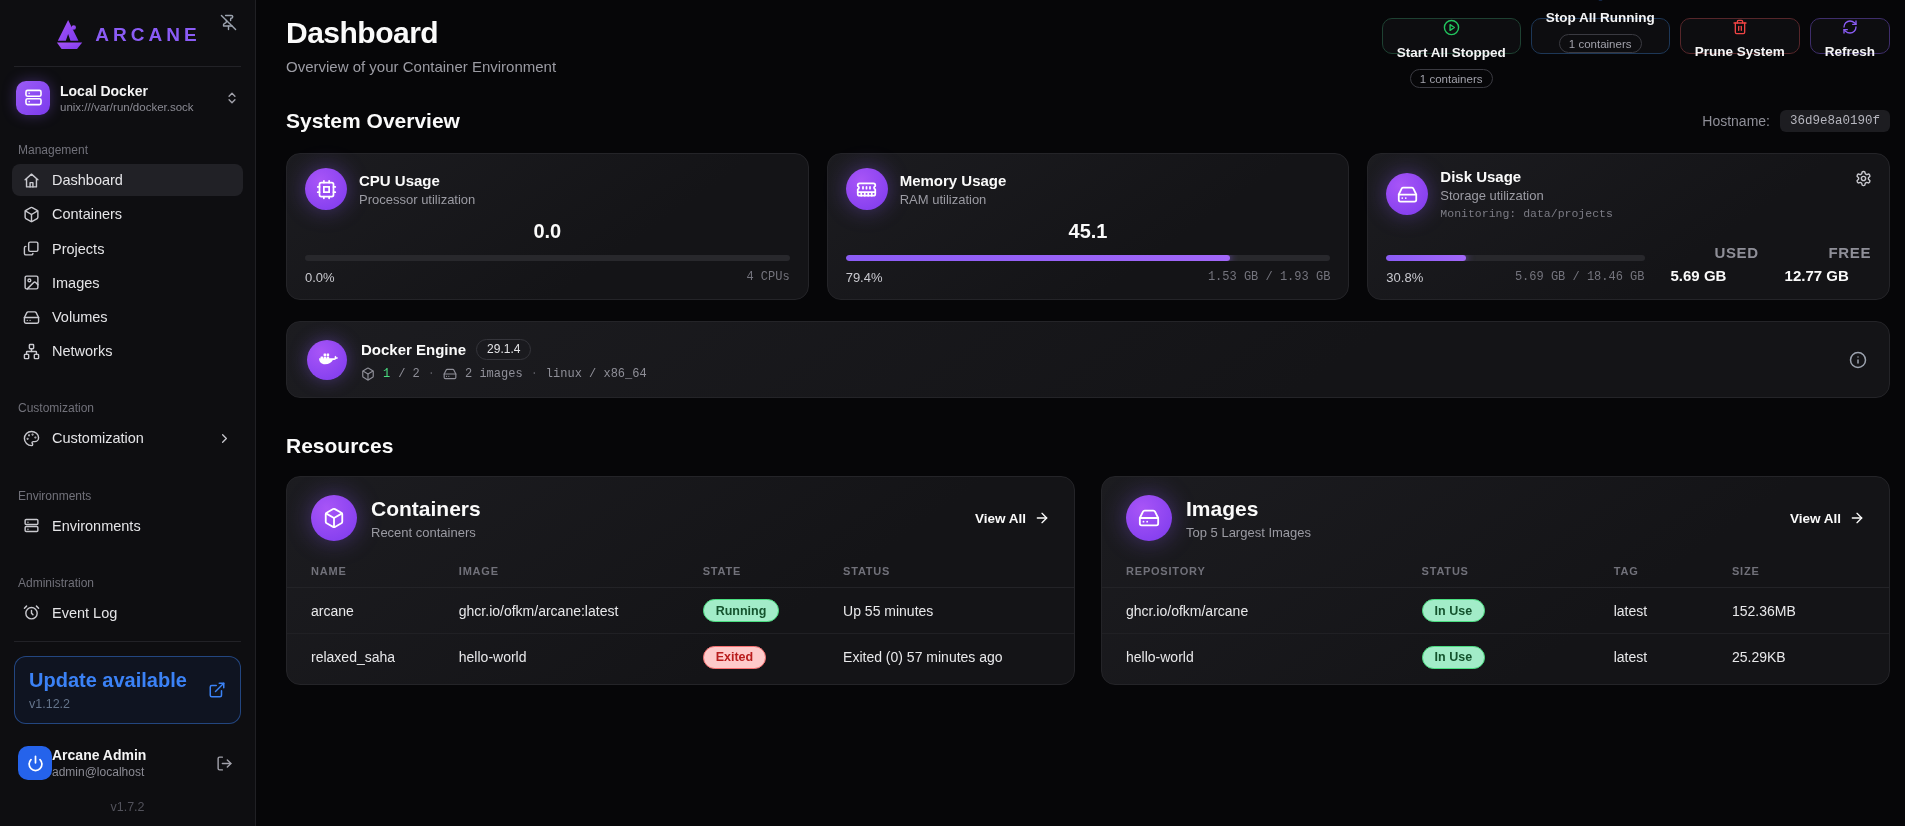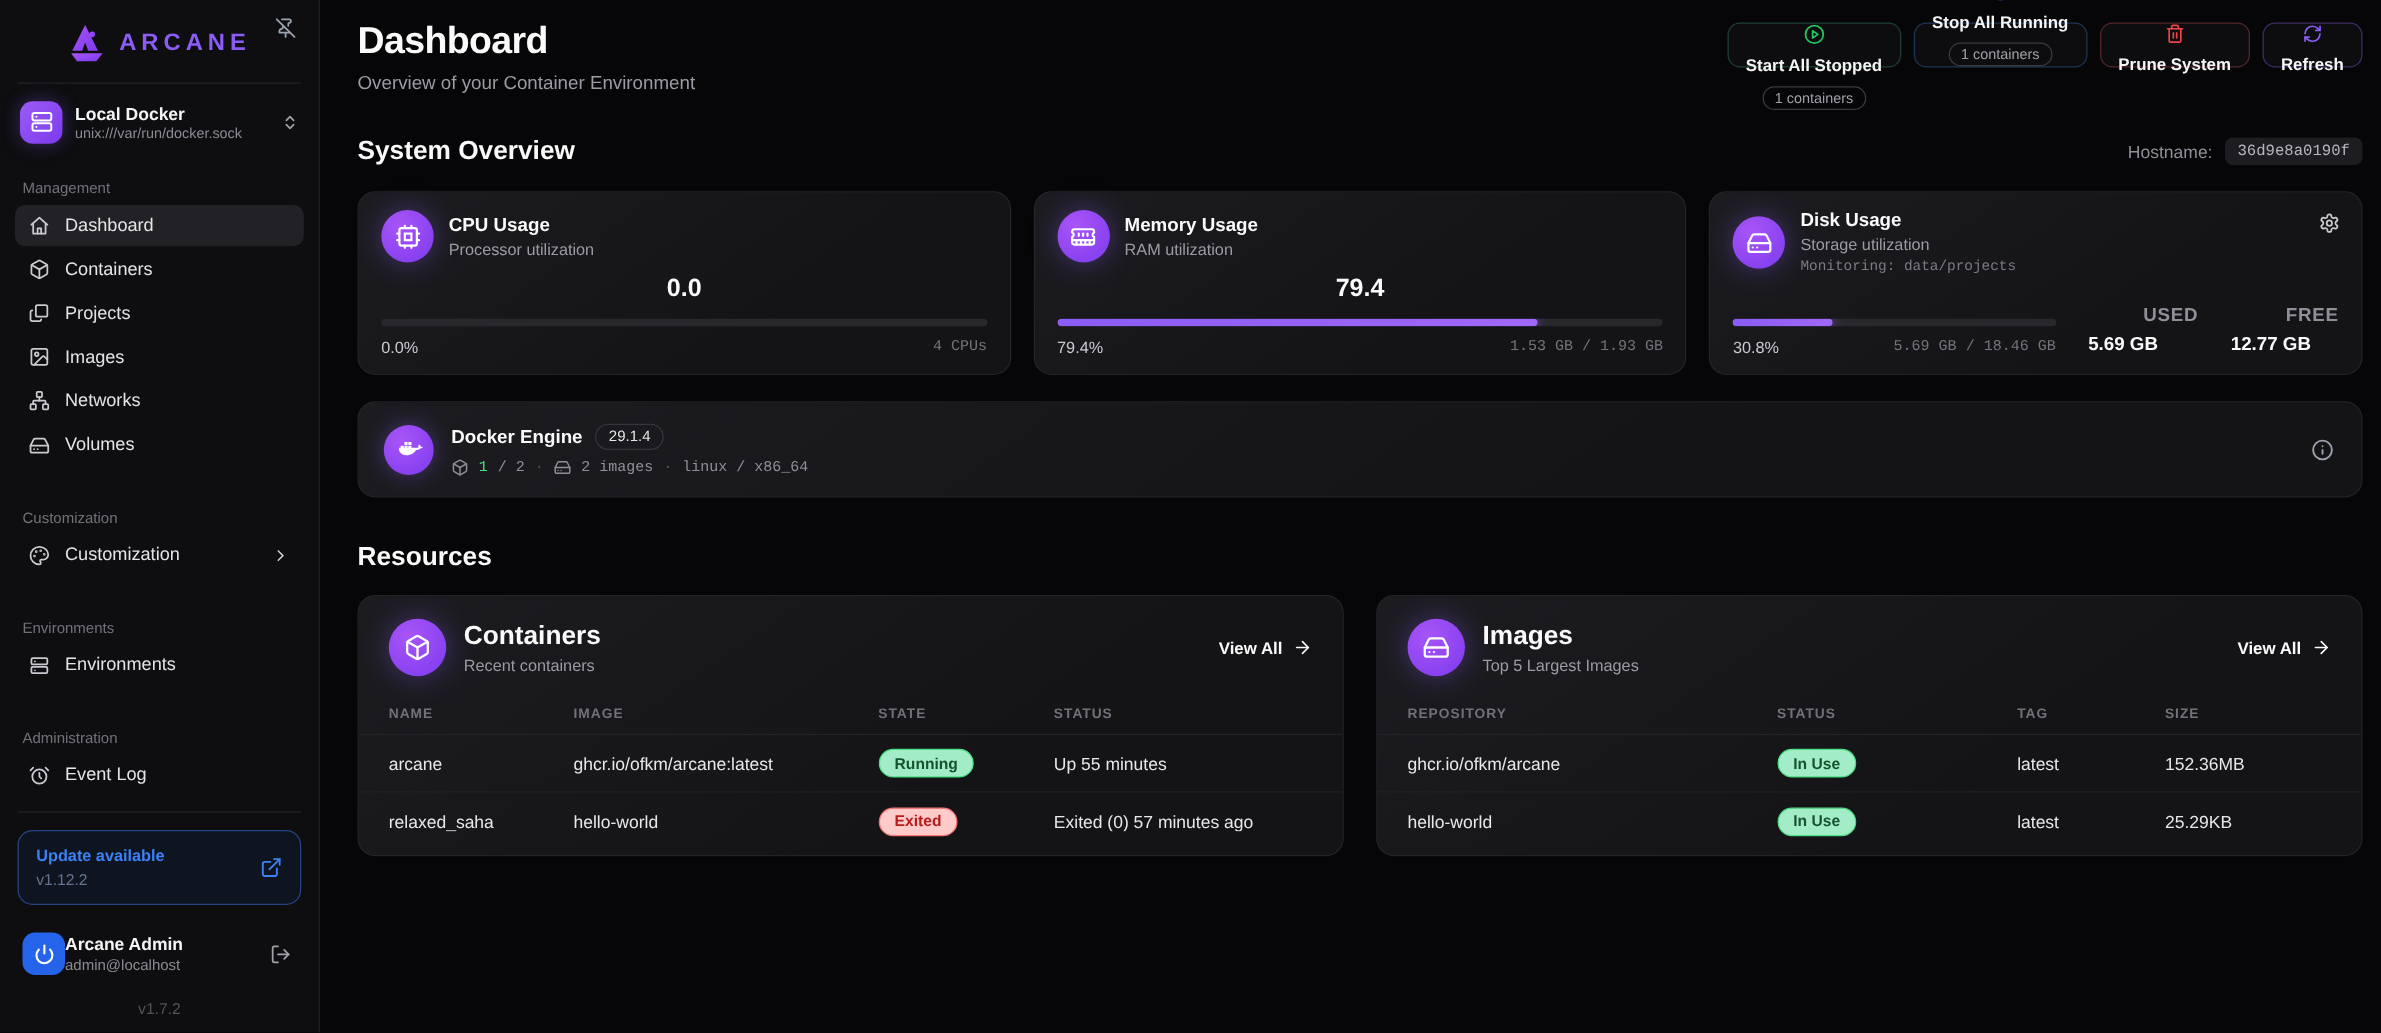--- a/index.html
+++ b/index.html
@@ -35,21 +35,21 @@
   .env-chevrons{margin-left:auto;color:#a1a1aa;}
   .section-label{font-size:12px;color:#71717a;padding:0 6px;margin:14px 0 7px;}
   .section-label.gap{margin-top:32px;}
   .nav-item{display:flex;align-items:center;gap:12px;height:34px;padding:0 11px;border-radius:8px;font-size:14.5px;color:#e4e4e7;cursor:pointer;margin-bottom:2px;}
   .nav-item svg{color:#c9c9cf;}
   .nav-item.active{background:#212126;}
   .nav-chev{margin-left:auto;color:#a1a1aa;}
   .side-bottom{margin-top:auto;}
   .side-bottom .side-divider{margin:10px 2px 0;}
   .update-card{margin:14px 2px 0;border:1px solid rgba(59,130,246,.45);background:rgba(37,99,235,.08);border-radius:12px;padding:12px 14px;display:flex;align-items:center;justify-content:space-between;cursor:pointer;}
-  .update-title{color:#3b82f6;font-weight:700;font-size:13px;}
+  .update-title{color:#3b82f6;font-weight:700;font-size:20px;}
   .update-version{color:#64748b;font-size:12.5px;margin-top:5px;}
   .update-link{color:#3b82f6;}
   .user-row{display:flex;align-items:center;padding:6px 6px;margin-top:16px;}
   .user-avatar{width:34px;height:34px;border-radius:10px;background:#2563eb;display:grid;place-items:center;color:#fff;}
   .user-name{font-size:14px;font-weight:700;color:#f4f4f5;}
   .user-email{font-size:12px;color:#8b8b94;margin-top:2px;}
   .logout-btn{margin-left:auto;background:none;border:none;color:#a1a1aa;cursor:pointer;padding:4px;}
   .app-version{text-align:center;color:#52525b;font-size:12.5px;margin:14px 0 2px;}
 
   
@@ -210,39 +210,39 @@
           <rect width="18" height="18" x="3" y="3" rx="2"></rect>
           <circle cx="9" cy="9" r="2"></circle>
           <path d="m21 15-3.086-3.086a2 2 0 0 0-2.828 0L6 21"></path>
         </svg>
       </span>
     <span>Images</span>
   </div>
   <div class="nav-item">
     <span>
         <svg width="17" height="17" viewBox="0 0 24 24" fill="none" stroke="currentColor" stroke-width="2" stroke-linecap="round" stroke-linejoin="round">
+          <line x1="22" x2="2" y1="12" y2="12"></line>
+          <path d="M5.45 5.11 2 12v6a2 2 0 0 0 2 2h16a2 2 0 0 0 2-2v-6l-3.45-6.89A2 2 0 0 0 16.76 4H7.24a2 2 0 0 0-1.79 1.11z"></path>
+          <line x1="6" x2="6.01" y1="16" y2="16"></line>
+          <line x1="10" x2="10.01" y1="16" y2="16"></line>
+        </svg>
+      </span>
+    <span>Volumes</span>
+  </div>
+  <div class="nav-item">
+    <span>
+        <svg width="17" height="17" viewBox="0 0 24 24" fill="none" stroke="currentColor" stroke-width="2" stroke-linecap="round" stroke-linejoin="round">
           <rect x="16" y="16" width="6" height="6" rx="1"></rect>
           <rect x="2" y="16" width="6" height="6" rx="1"></rect>
           <rect x="9" y="2" width="6" height="6" rx="1"></rect>
           <path d="M5 16v-3a1 1 0 0 1 1-1h12a1 1 0 0 1 1 1v3"></path>
           <path d="M12 12V8"></path>
         </svg>
       </span>
     <span>Networks</span>
-  </div>
-  <div class="nav-item">
-    <span>
-        <svg width="17" height="17" viewBox="0 0 24 24" fill="none" stroke="currentColor" stroke-width="2" stroke-linecap="round" stroke-linejoin="round">
-          <line x1="22" x2="2" y1="12" y2="12"></line>
-          <path d="M5.45 5.11 2 12v6a2 2 0 0 0 2 2h16a2 2 0 0 0 2-2v-6l-3.45-6.89A2 2 0 0 0 16.76 4H7.24a2 2 0 0 0-1.79 1.11z"></path>
-          <line x1="6" x2="6.01" y1="16" y2="16"></line>
-          <line x1="10" x2="10.01" y1="16" y2="16"></line>
-        </svg>
-      </span>
-    <span>Volumes</span>
   </div>
 
   <div class="section-label gap">Customization</div>
   <div class="nav-item">
     <span>
         <svg width="17" height="17" viewBox="0 0 24 24" fill="none" stroke="currentColor" stroke-width="2" stroke-linecap="round" stroke-linejoin="round">
           <circle cx="13.5" cy="6.5" r=".5" fill="currentColor"></circle>
           <circle cx="17.5" cy="10.5" r=".5" fill="currentColor"></circle>
           <circle cx="8.5" cy="7.5" r=".5" fill="currentColor"></circle>
           <circle cx="6.5" cy="12.5" r=".5" fill="currentColor"></circle>
@@ -429,21 +429,21 @@
               <path d="M12 11V9"></path>
               <path d="M2 15h20"></path>
               <path d="M2 7a2 2 0 0 1 2-2h16a2 2 0 0 1 2 2v1.1a2 2 0 0 0 0 3.837V17a2 2 0 0 1-2 2H4a2 2 0 0 1-2-2v-5.1a2 2 0 0 0 0-3.837Z"></path>
             </svg>
         </div>
         <div>
           <div class="stat-title">Memory Usage</div>
           <div class="stat-sub">RAM utilization</div>
         </div>
       </div>
-      <div class="stat-value">79.4</div>
+      <div class="stat-value">45.1</div>
       <div class="bar">
         <div class="bar-fill" style="width: 79.4%;"></div>
       </div>
       <div class="stat-foot">
         <span>79.4%</span>
         <span class="stat-meta">1.53 GB / 1.93 GB</span>
       </div>
     </div>
 
     <div class="card stat-card">

